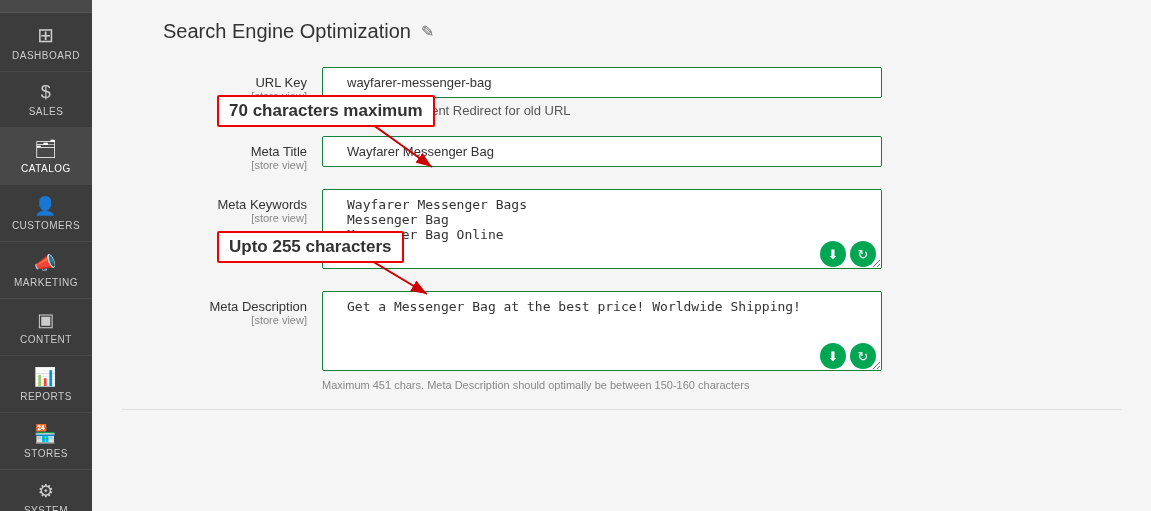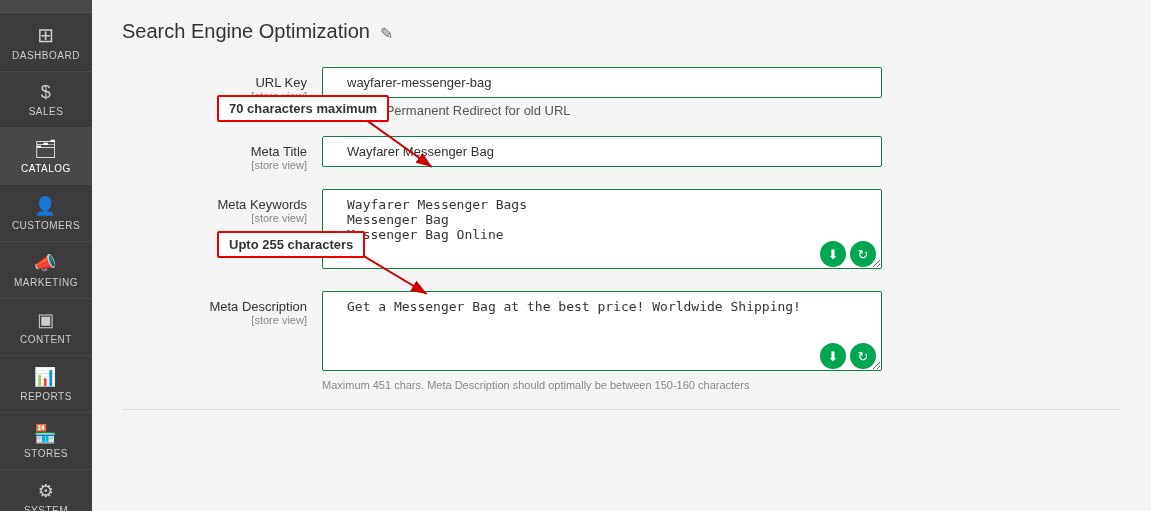--- a/index.html
+++ b/index.html
@@ -44,22 +44,23 @@
     
     .main {
       flex: 1;
       overflow-y: auto;
       background: #f5f5f5;
       padding: 20px 30px;
     }
 
     .page-header {
       display: flex;
-      align-items: flex-end;
+      align-items: center;
       margin-bottom: 24px;
+      margin-left: 41px;
     }
     .page-title {
       font-size: 20px;
       font-weight: 300;
       color: #333;
     }
     .edit-icon {
       margin-left: 10px;
       color: #666;
       font-size: 16px;
@@ -156,21 +157,21 @@
       color: #888;
       margin-top: 4px;
     }
 
     
     .annotation-box {
       position: absolute;
       border: 2px solid #e00;
       background: #fff;
       padding: 4px 10px;
-      font-size: 13px;
+      font-size: 17px;
       font-weight: 600;
       color: #333;
       border-radius: 2px;
       white-space: nowrap;
       z-index: 10;
     }
 
     
     .arrow-svg {
       position: absolute;

